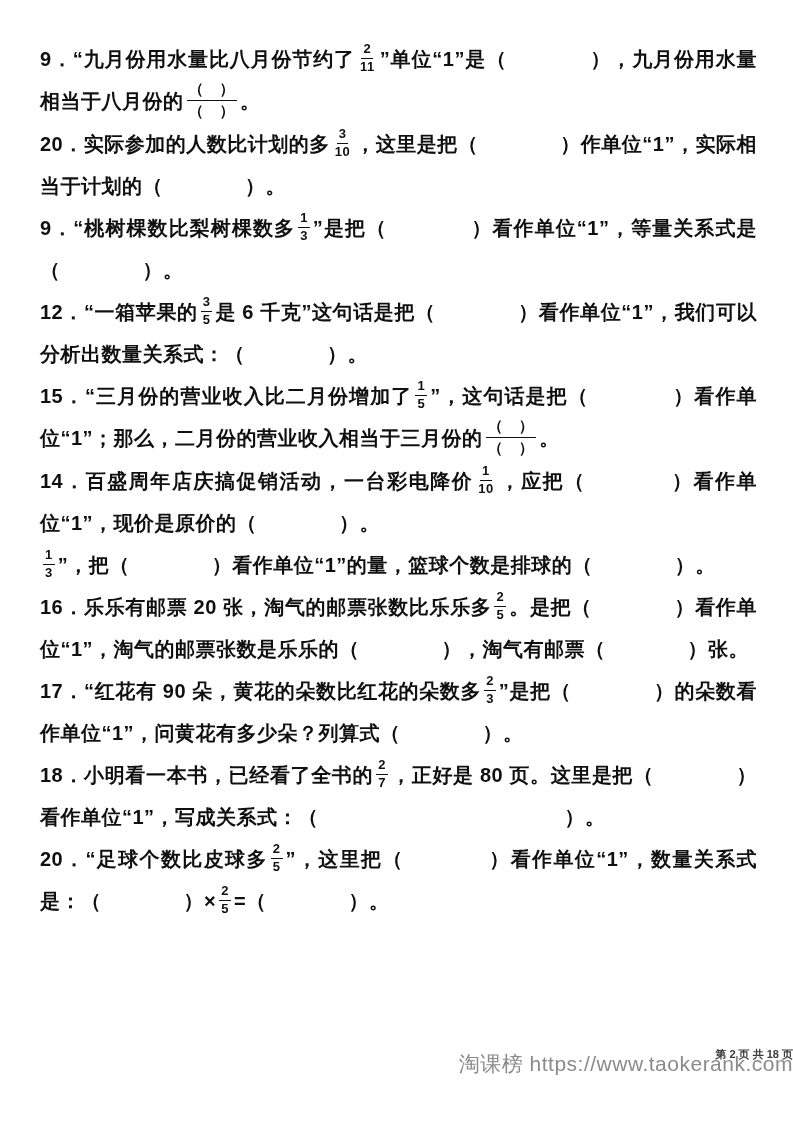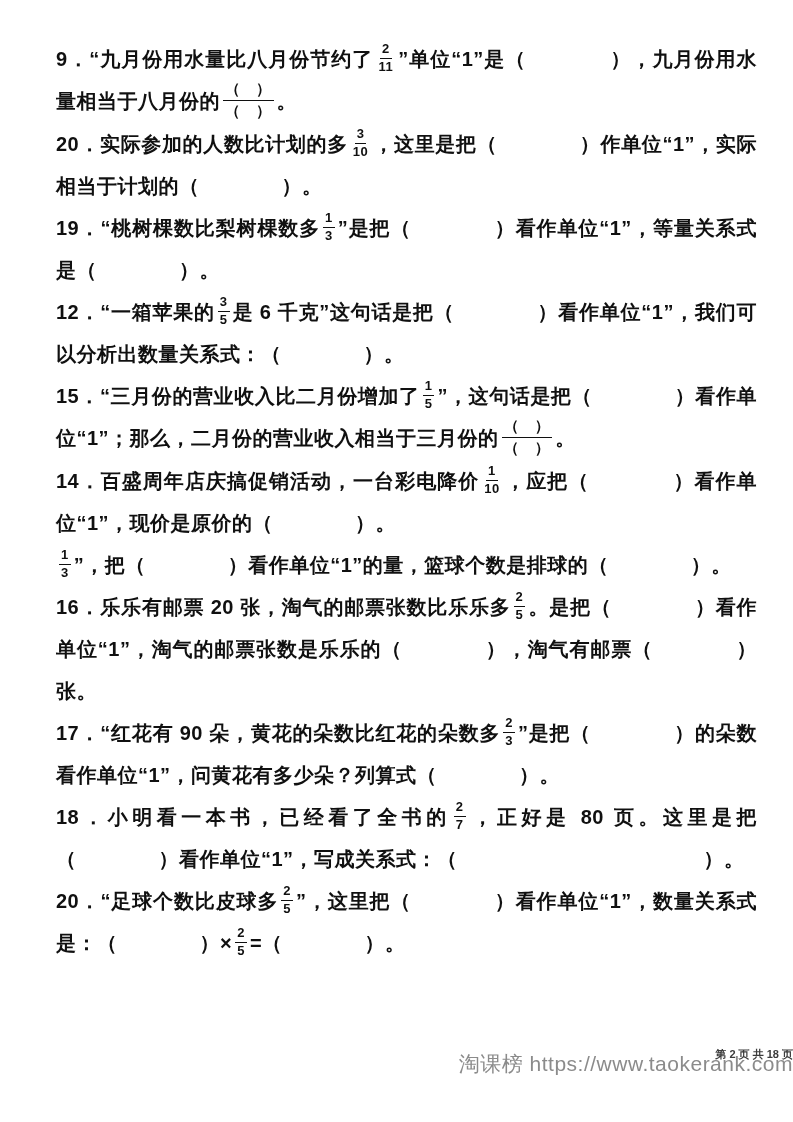--- a/index.html
+++ b/index.html
@@ -6,21 +6,21 @@
   body{
     width:793px;height:1122px;
     background:#ffffff;
     font-family:"Liberation Sans","DejaVu Sans",sans-serif;
     position:relative;
     overflow:hidden;
   }
   .page{
     box-sizing:border-box;
     width:793px;height:1122px;
-    padding:38px 36px 0 56px;
+    padding:38px 36px 0 40px;
     position:relative;
   }
   .question{
     margin:0;
     font-size:20px;
     line-height:42px;
     color:#101010;
     font-weight:600;
     text-align:justify;
     letter-spacing:0.5px;
@@ -75,21 +75,21 @@
           <span class="num">2</span>
           <span class="den">11</span>
         </span><span>”单位“1”是（　　　　），九月份用水量相当于八月份的</span><span class="frac paren">
           <span class="num">（　）</span>
           <span class="den">（　）</span>
         </span><span>。</span></p>
       <p class="question"><span>20．实际参加的人数比计划的多</span><span class="frac">
           <span class="num">3</span>
           <span class="den">10</span>
         </span><span>，这里是把（　　　　）作单位“1”，实际相当于计划的（　　　　）。</span></p>
-      <p class="question"><span>19．“桃树棵数比梨树棵数多</span><span class="frac">
+      <p class="question"><span>9．“桃树棵数比梨树棵数多</span><span class="frac">
           <span class="num">1</span>
           <span class="den">3</span>
         </span><span>”是把（　　　　）看作单位“1”，等量关系式是（　　　　）。</span></p>
       <p class="question"><span>12．“一箱苹果的</span><span class="frac">
           <span class="num">3</span>
           <span class="den">5</span>
         </span><span>是 6 千克”这句话是把（　　　　）看作单位“1”，我们可以分析出数量关系式：（　　　　）。</span></p>
       <p class="question"><span>15．“三月份的营业收入比二月份增加了</span><span class="frac">
           <span class="num">1</span>
           <span class="den">5</span>

